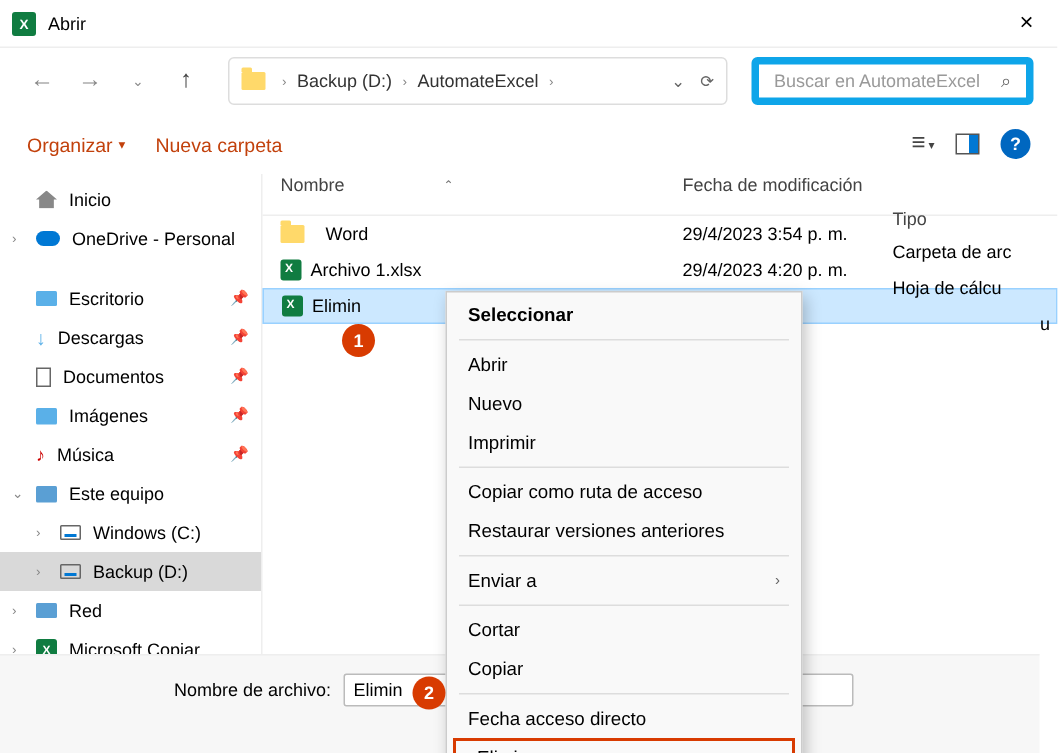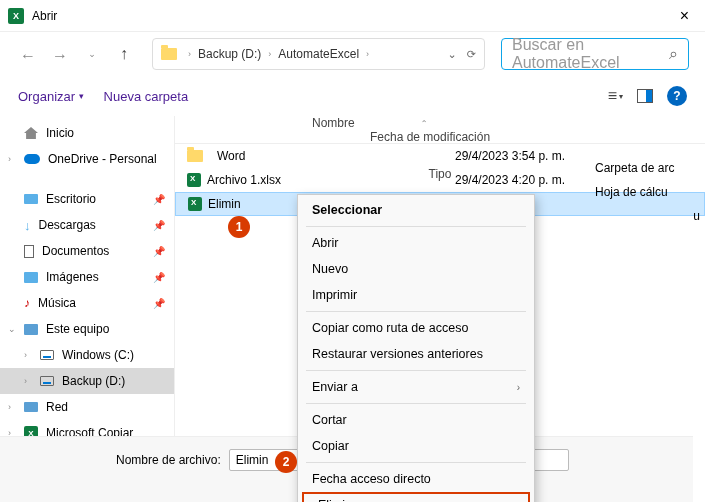--- a/index.html
+++ b/index.html
@@ -10,24 +10,24 @@
 .titlebar .close { margin-left: auto; font-size: 16px; padding: 4px 8px; cursor: pointer; }
 .navrow { height: 44px; display: flex; align-items: center; padding: 0 16px; gap: 8px; }
 .navbtn { width: 24px; height: 24px; display: flex; align-items: center; justify-content: center; color: #888; cursor: pointer; }
 .navbtn.enabled { color: #444; }
 .addrbar { flex: 1; height: 32px; border: 1px solid #ddd; border-radius: 4px; display: flex; align-items: center; padding: 0 8px; margin: 0 8px; }
 .folder-icon { width: 16px; height: 12px; background: #ffd96a; border-radius: 1px; margin-right: 8px; position: relative; }
 .folder-icon::before { content: ""; position: absolute; top: -3px; left: 0; width: 7px; height: 3px; background: #ffd96a; border-radius: 1px 1px 0 0; }
 .crumb { font-size: 12px; color: #333; padding: 0 4px; }
 .chev { color: #888; font-size: 9px; padding: 0 3px; }
 .addrctl { margin-left: auto; display: flex; gap: 10px; color: #666; font-size: 11px; }
-.searchbox { width: 188px; height: 32px; border: 1px solid #0ea5e9; border-radius: 4px; display: flex; align-items: center; padding: 0 10px; font-size: 16px; color: #999; }
+.searchbox { width: 188px; height: 32px; border: 5px solid #0ea5e9; border-radius: 4px; display: flex; align-items: center; padding: 0 10px; font-size: 12px; color: #999; }
 .searchbox .mag { margin-left: auto; color: #666; }
 .toolbar { height: 40px; display: flex; align-items: center; padding: 0 18px; gap: 20px; }
-.tool-link { color: #4c1d95; font-size: 13px; display: flex; align-items: center; gap: 4px; cursor: pointer; text-align: center; }
+.tool-link { color: #c2410c; font-size: 13px; display: flex; align-items: center; gap: 4px; cursor: pointer; text-align: center; }
 .tool-right { margin-left: auto; display: flex; align-items: center; gap: 14px; }
 .viewbtn { display: flex; align-items: center; gap: 2px; color: #444; }
 .help-icon { width: 20px; height: 20px; background: #0067c0; border-radius: 50%; color: #fff; display: flex; align-items: center; justify-content: center; font-size: 12px; font-weight: bold; }
 .content { display: flex; height: 340px; }
 .sidebar { width: 175px; border-right: 1px solid #eee; padding: 4px 0; overflow: hidden; }
 .side-item { height: 26px; display: flex; align-items: center; padding: 0 8px 0 24px; font-size: 12px; gap: 8px; cursor: pointer; position: relative; }
 .side-item.selected { background: #d9d9d9; }
 .side-item .pin { margin-left: auto; color: #888; font-size: 10px; }
 .side-item.indent { padding-left: 40px; }
 .side-item .exp { position: absolute; left: 8px; font-size: 9px; color: #888; }
@@ -37,21 +37,21 @@
 .disk-ic::after { content: ""; position: absolute; bottom: 1px; left: 2px; right: 2px; height: 2px; background: #0078d4; }
 .desk-ic { width: 14px; height: 10px; background: #5ab0e8; border-radius: 1px; }
 .down-ic { color: #5ab0e8; font-size: 13px; }
 .doc-ic { width: 10px; height: 13px; border: 1px solid #666; background: #fff; }
 .img-ic { width: 14px; height: 11px; background: #5ab0e8; border-radius: 1px; }
 .mus-ic { color: #c00; font-size: 12px; }
 .pc-ic { width: 14px; height: 11px; background: #5a9fd4; border-radius: 1px; }
 .net-ic { width: 14px; height: 10px; background: #5a9fd4; border-radius: 1px; }
 .xl-ic { width: 14px; height: 14px; background: #107c41; border-radius: 2px; color:#fff; font-size:8px; display:flex; align-items:center; justify-content:center; font-weight:bold; }
 .filelist { flex: 1; position: relative; }
-.listhead { display: flex; height: 28px; align-items: center; border-bottom: 1px solid #eee; font-size: 12px; color: #444; flex-direction: column; }
+.listhead { display: flex; height: 28px; align-items: flex-start; border-bottom: 1px solid #eee; font-size: 12px; color: #444; }
 .col-name { width: 280px; padding-left: 12px; display:flex; align-items:center; gap:6px; }
 .col-date { width: 140px; }
 .col-type { flex: 1; margin-top: 23px; }
 .row { display: flex; height: 24px; align-items: center; font-size: 12px; }
 .row.selected { background: #cce8ff; border: 1px solid #99d1ff; }
 .row .col-name { display: flex; align-items: center; gap: 6px; }
 .xlsx-ic { width: 14px; height: 14px; background: #107c41; border-radius: 2px; position: relative; }
 .xlsx-ic::after { content: "X"; color: #fff; font-size: 8px; font-weight: bold; position: absolute; left: 3px; top: 1px; }
 .badge { width: 22px; height: 22px; background: #d83b01; border-radius: 50%; color: #fff; font-size: 12px; font-weight: bold; display: flex; align-items: center; justify-content: center; position: absolute; }
 .badge1 { left: 228px; top: 216px; z-index: 5; }

